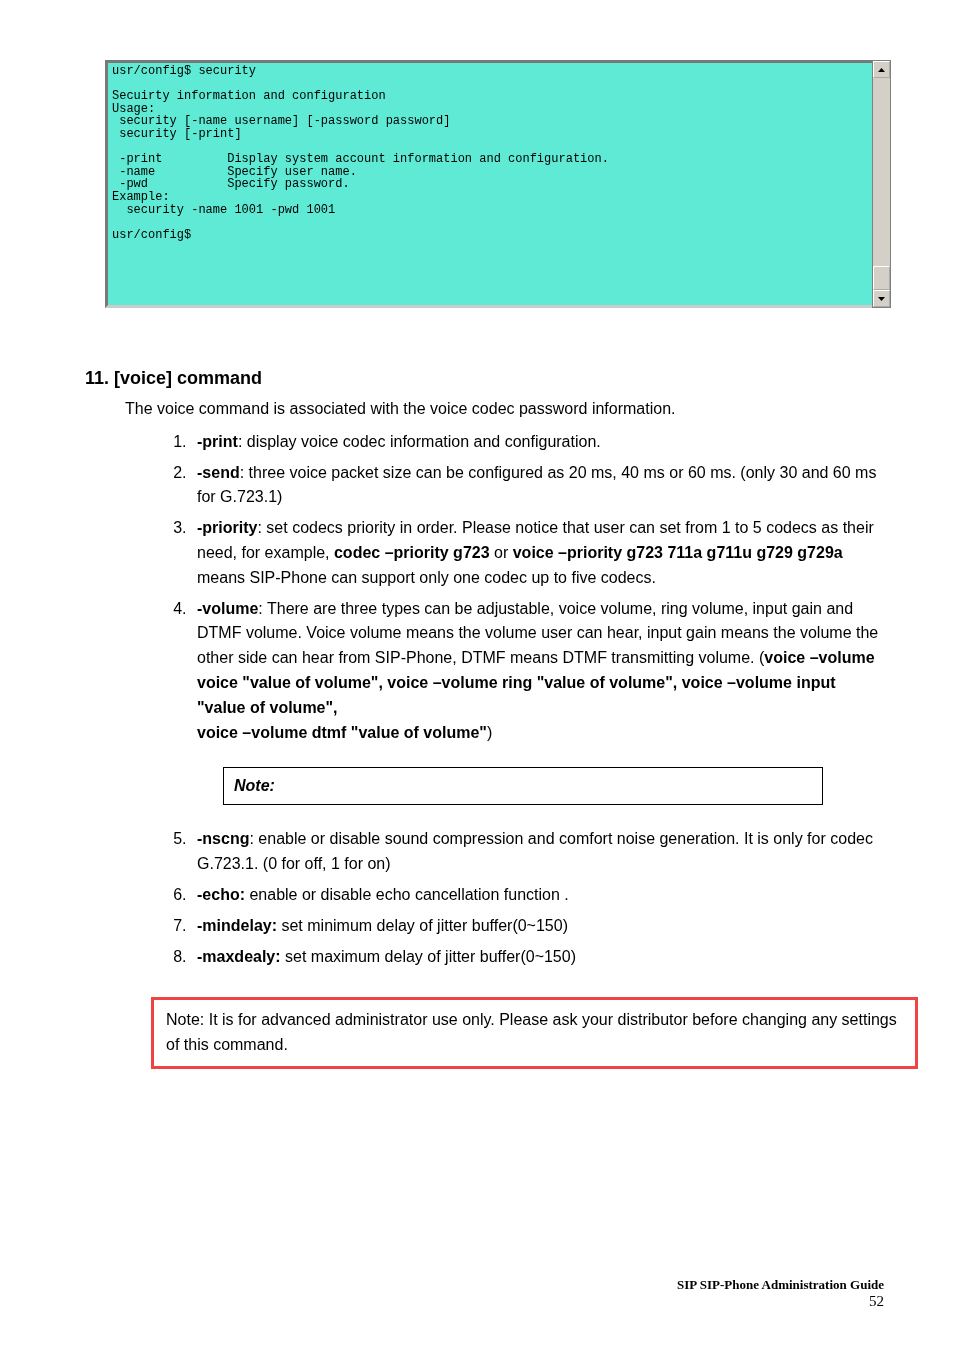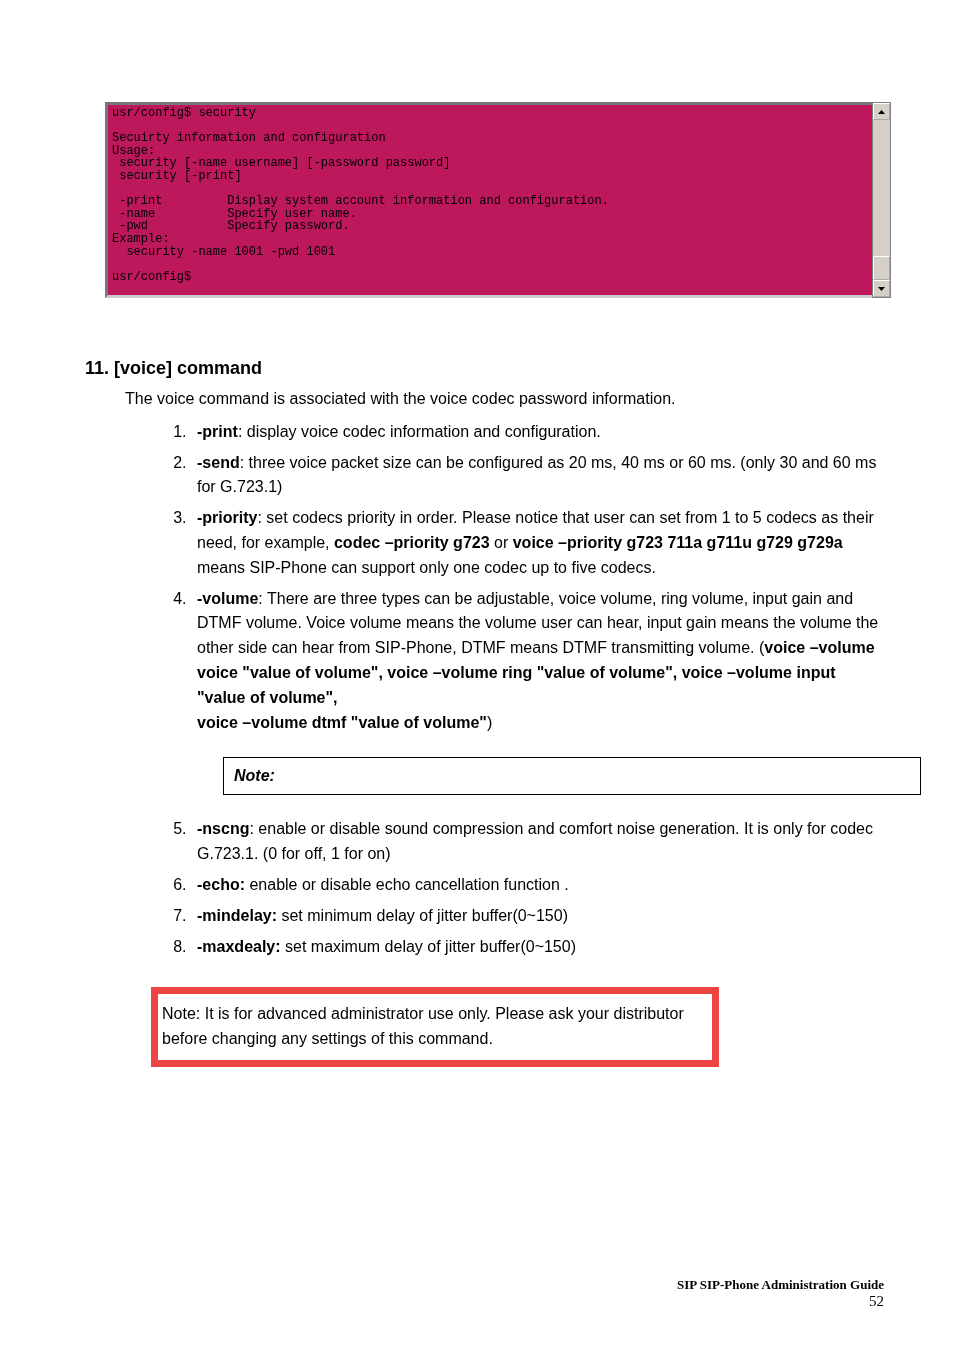--- a/index.html
+++ b/index.html
@@ -18,31 +18,30 @@
   }
   .terminal-wrap {
     position: relative;
     margin-left: 20px;
     margin-right: 10px;
     margin-bottom: 60px;
   }
   .terminal {
     border: 3px inset #ccc;
     border-right: none;
-    background: #be185d;
+    background: #5eead4;
     font-family: "Courier New", monospace;
     font-size: 12px;
     line-height: 1.05;
     color: #000000;
     padding: 2px 4px;
     white-space: pre;
     overflow: hidden;
     box-sizing: border-box;
-    height: 196px;
-    margin-top: 42px;
+    height: 248px;
   }
   .scrollbar {
     position: absolute;
     right: -17px;
     top: 0;
     bottom: 0;
     width: 17px;
     background: #d4d0c8;
     display: flex;
     flex-direction: column;
@@ -90,30 +89,30 @@
     padding-left: 6px;
   }
   .bold { font-weight: bold; }
   .italic { font-style: italic; }
   .note-box {
     border: 1px solid #000;
     margin: 22px 0 22px 26px;
     padding: 6px 10px;
     font-size: 16px;
     line-height: 1.5;
-    width: 698px;
+    width: 600px;
     box-sizing: border-box;
   }
   .note-box2 {
-    border: 7px solid #ef4444;
+    border: 3px solid #ef4444;
     margin: 28px 0 0 26px;
-    padding: 8px 4px;
+    padding: 8px 12px;
     font-size: 16px;
     line-height: 1.55;
-    width: 568px;
+    width: 767px;
     box-sizing: border-box;
   }
   .list-block { margin-left: 40px; }
   .footer {
     position: absolute;
     bottom: 40px;
     left: 85px;
     right: 70px;
     display: flex;
     justify-content: space-between;

